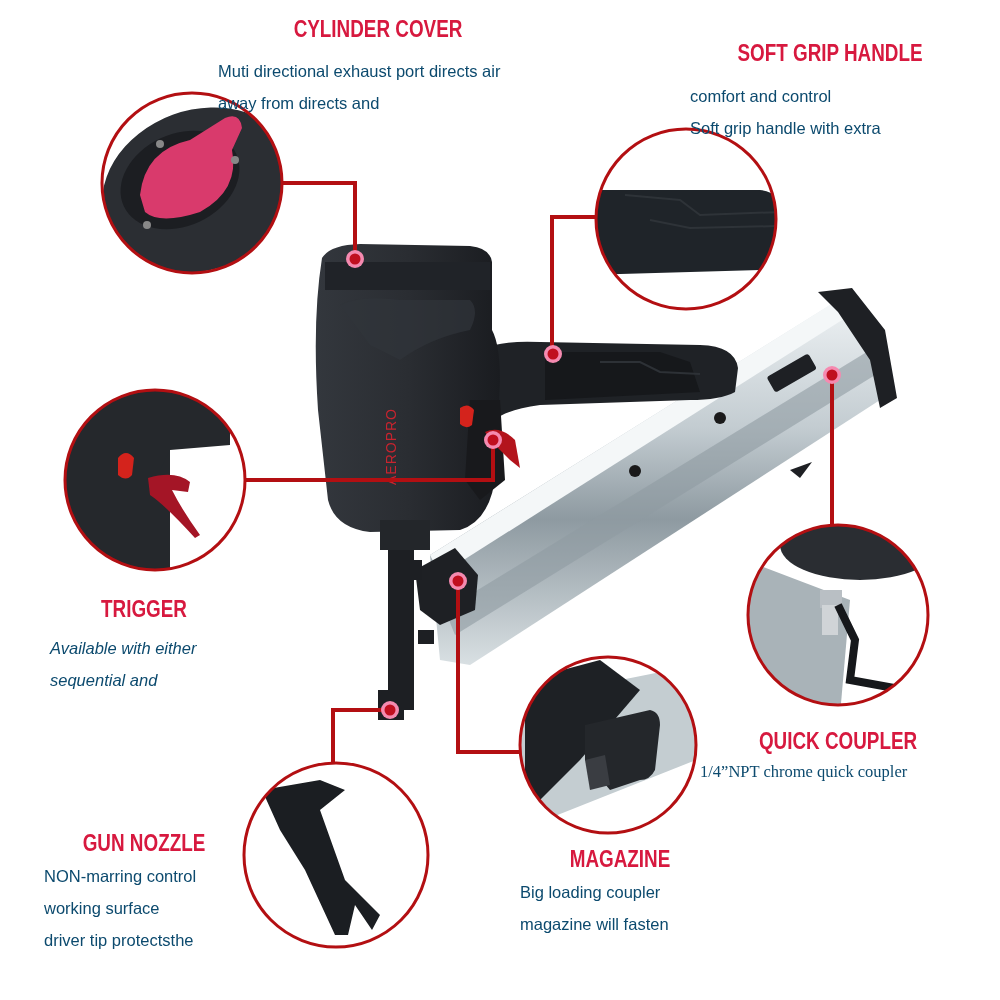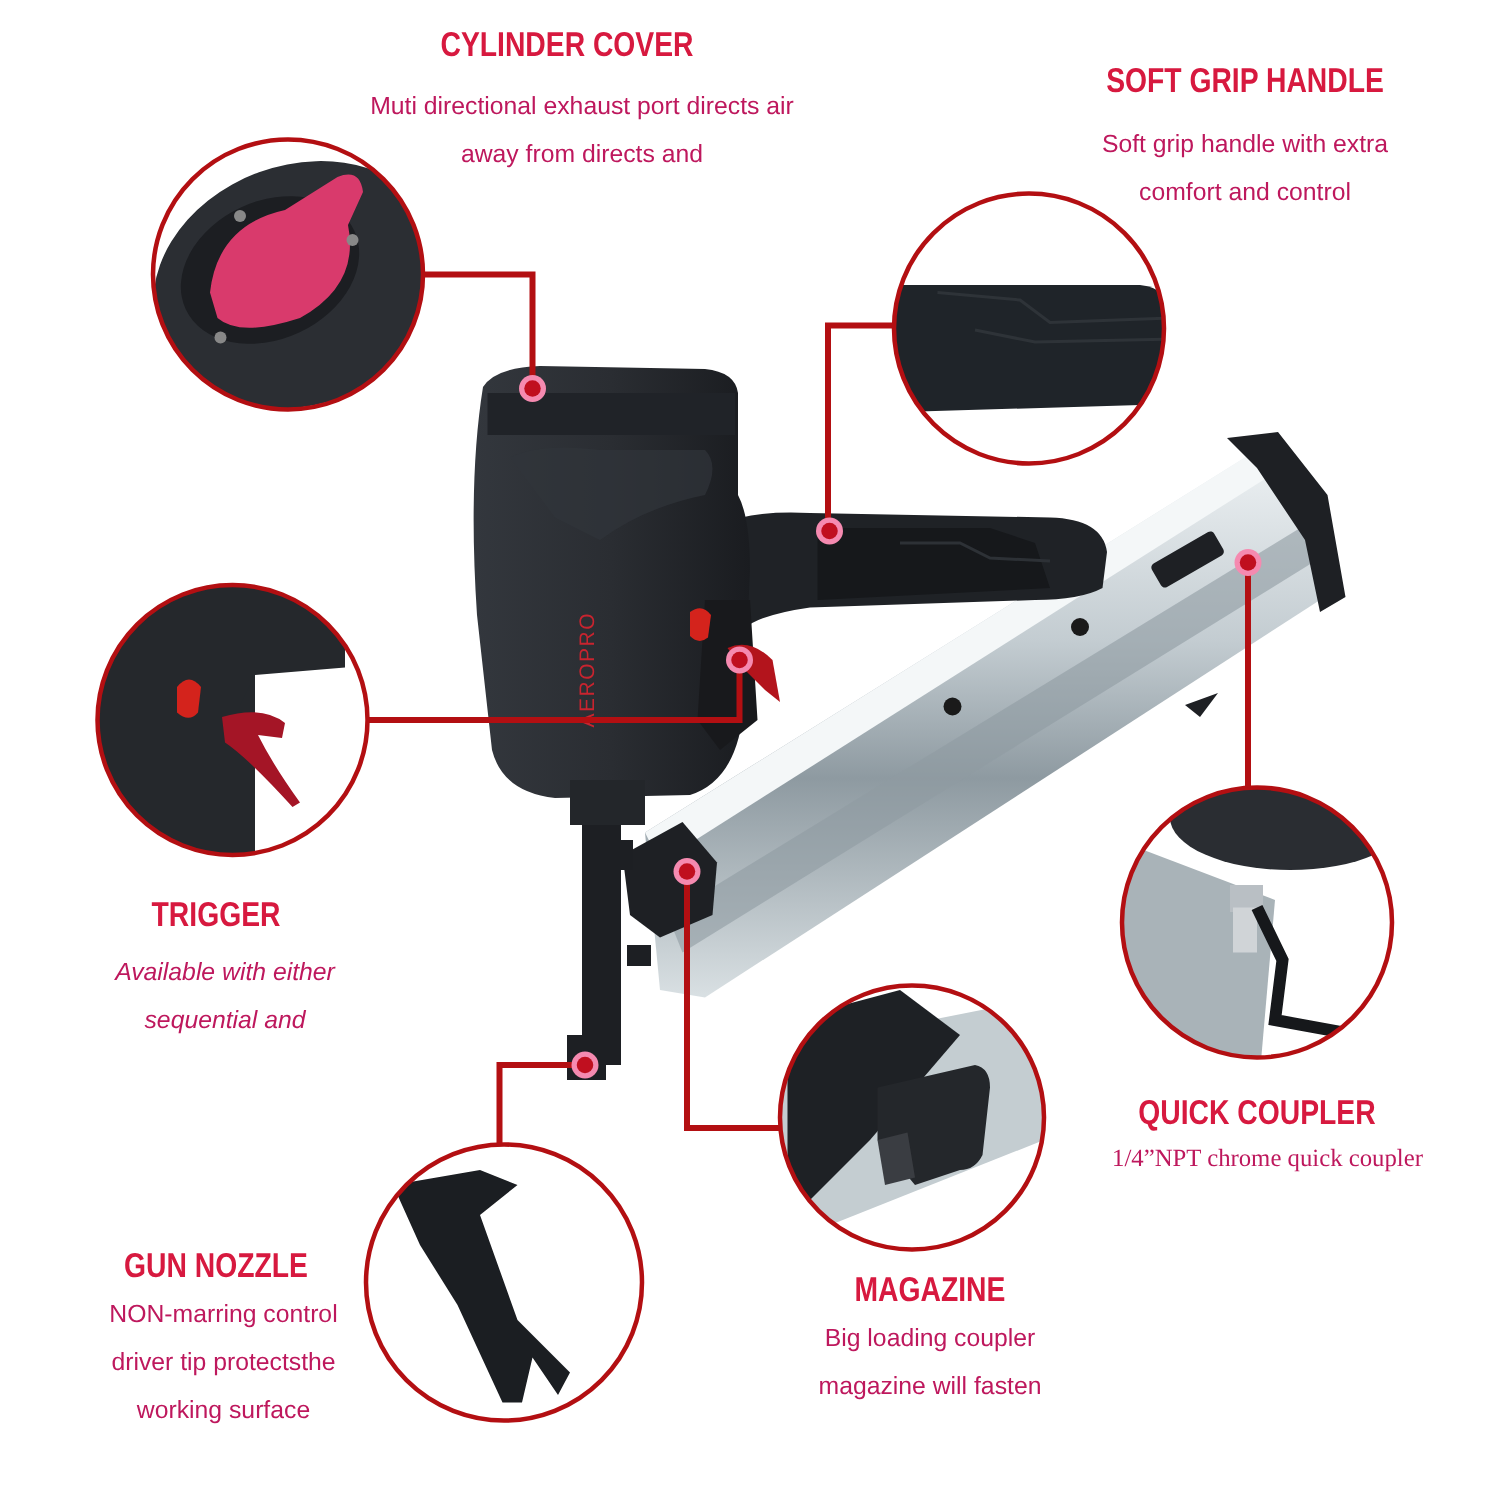--- a/index.html
+++ b/index.html
@@ -6,22 +6,22 @@
   html, body { width: 1000px; height: 1000px; background: #ffffff; overflow: hidden; }
   body { position: relative; font-family: "Liberation Sans", sans-serif; }
   .canvas { position: absolute; left: 0; top: 0; width: 1000px; height: 1000px; }
   .title {
     position: absolute; color: #d7193f; font-weight: bold;
     font-family: "Liberation Sans", sans-serif; font-size: 23px;
     transform: scaleX(0.82); transform-origin: center top;
     letter-spacing: 0px; white-space: nowrap; text-align: center;
   }
   .desc {
-    position: absolute; color: #be185d; font-size: 16.5px;
-    line-height: 32px; white-space: nowrap; text-align: center;
+    position: absolute; color: #0c4a6e; font-size: 16.5px;
+    line-height: 32px; white-space: nowrap; 
     font-family: "Liberation Sans", sans-serif;
   }
   .desc span { display: block; }
   svg.art { position: absolute; left: 0; top: 0; }
 </style>
 </head>
 <body>
 
 <div class="canvas">
 
@@ -202,22 +202,22 @@
     <div class="title" style="left:228px; top:16px; width:300px;">CYLINDER COVER</div>
     <div class="desc" style="left:218px; top:55px; width:340px;">
       <span>Muti directional exhaust port directs air</span>
       <span>away from directs and</span>
     </div>
   </div>
 
   <div>
     <div class="title" style="left:680px; top:40px; width:300px;">SOFT GRIP HANDLE</div>
     <div class="desc" style="left:690px; top:80px; width:280px;">
+      <span>comfort and control</span>
       <span>Soft grip handle with extra</span>
-      <span>comfort and control</span>
     </div>
   </div>
 
   <div>
     <div class="title" style="left:44px; top:596px; width:200px;">TRIGGER</div>
     <div class="desc" style="left:50px; top:632px; width:200px;font-style:italic;">
       <span>Available with either</span>
       <span>sequential and</span>
     </div>
   </div>
@@ -226,22 +226,22 @@
     <div class="title" style="left:688px; top:728px; width:300px;">QUICK COUPLER</div>
     <div class="desc" style="left:700px; top:756px; width:290px;font-family:Liberation Serif, serif;">
       <span>1/4”NPT chrome quick coupler</span>
     </div>
   </div>
 
   <div>
     <div class="title" style="left:44px; top:830px; width:200px;">GUN NOZZLE</div>
     <div class="desc" style="left:44px; top:860px; width:210px;">
       <span>NON-marring control</span>
+      <span>working surface</span>
       <span>driver tip protectsthe</span>
-      <span>working surface</span>
     </div>
   </div>
 
   <div>
     <div class="title" style="left:520px; top:846px; width:200px;">MAGAZINE</div>
     <div class="desc" style="left:520px; top:876px; width:200px;">
       <span>Big loading coupler</span>
       <span>magazine will fasten</span>
     </div>
   </div>

